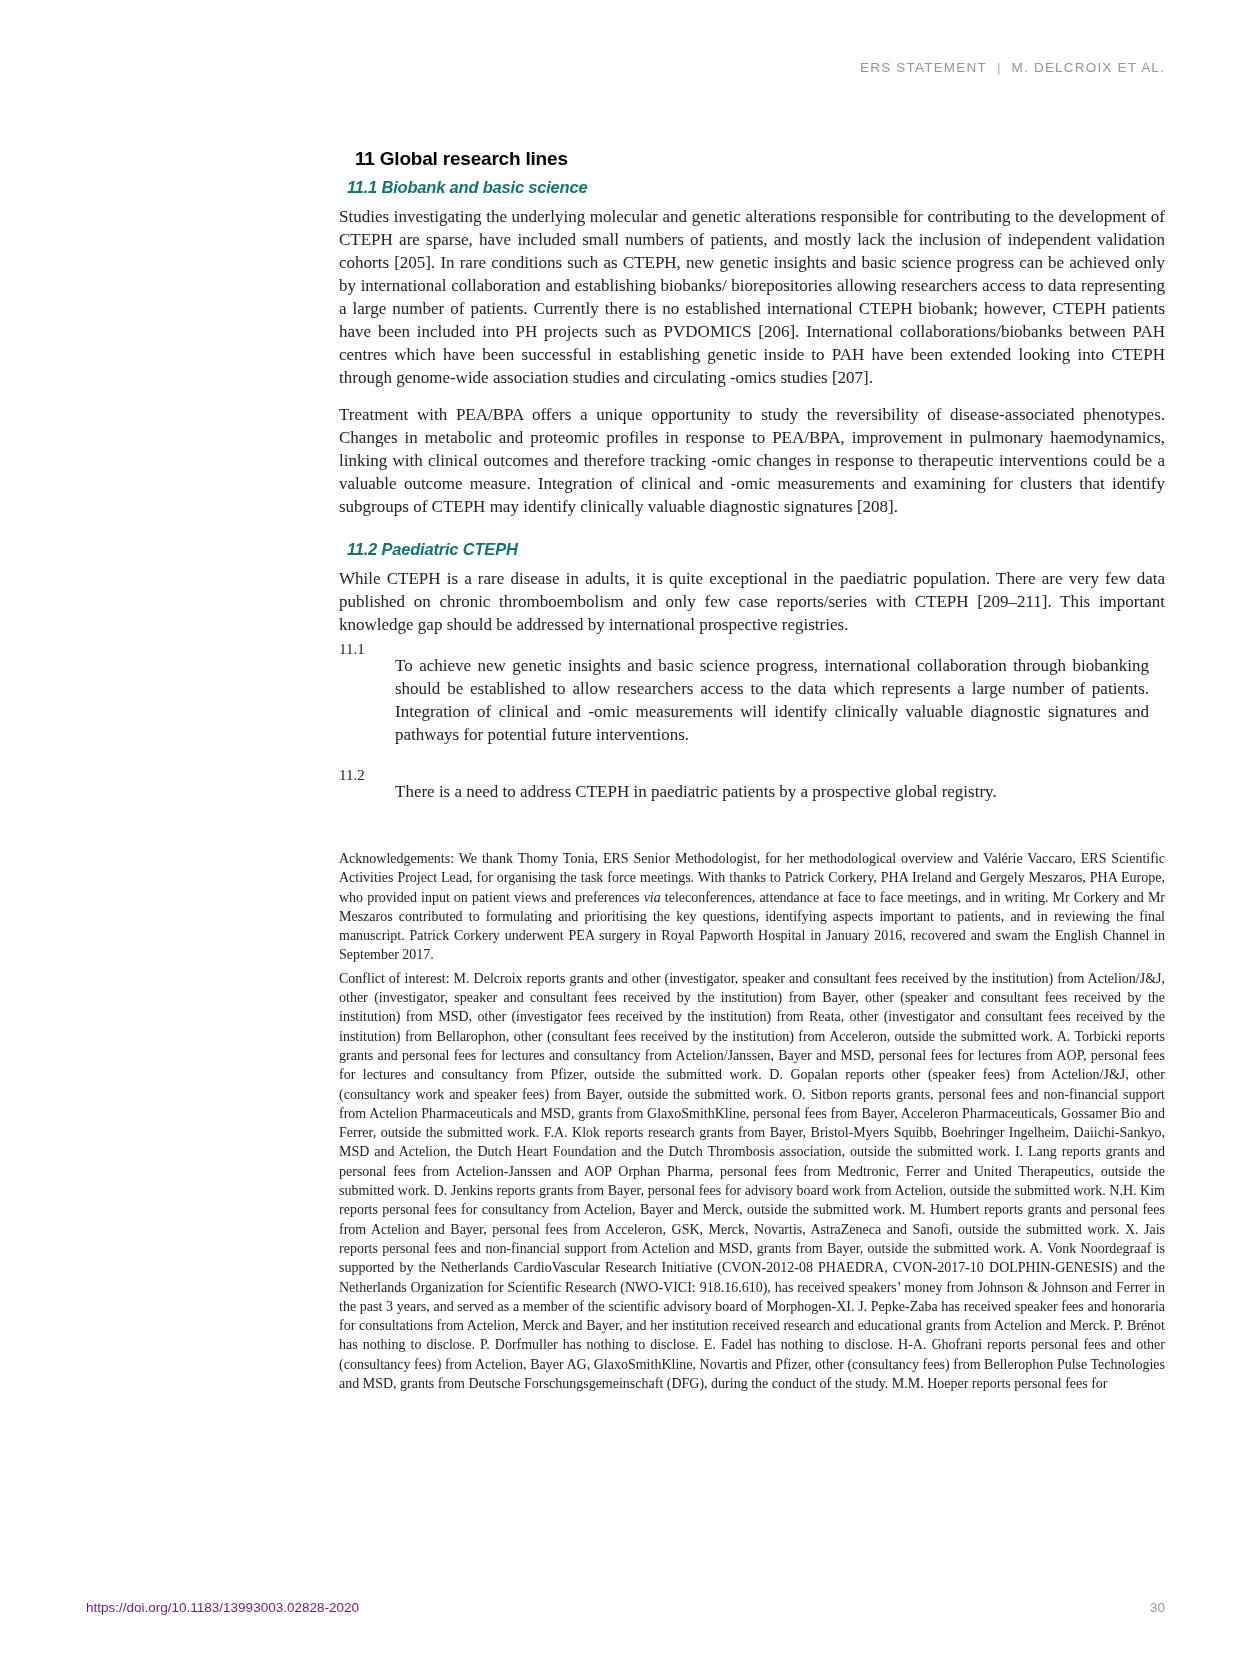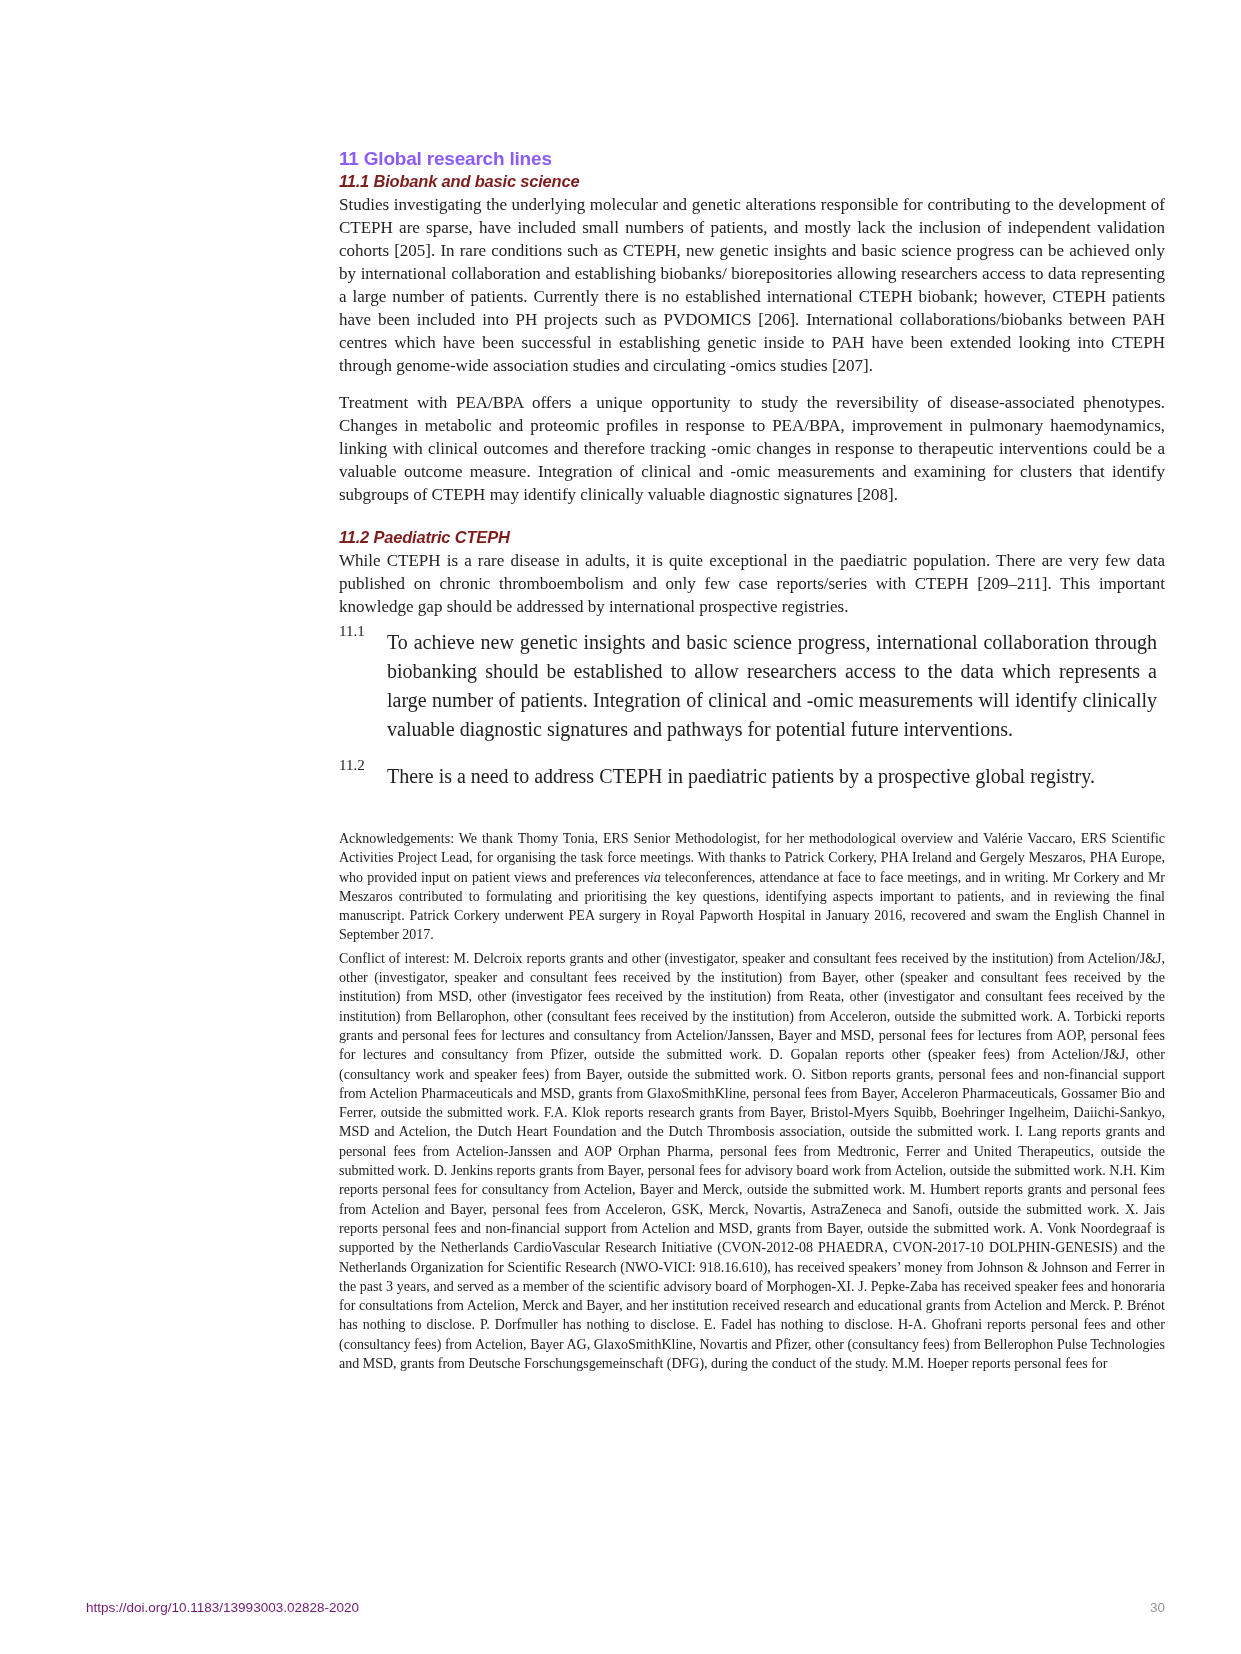--- a/index.html
+++ b/index.html
@@ -30,53 +30,53 @@
     position: absolute;
     left: 339px;
     top: 148px;
     width: 826px;
   }
   h1.section {
     font-family: "Liberation Sans", sans-serif;
     font-size: 19px;
     font-weight: bold;
     letter-spacing: -0.2px;
-    color: #8b5cf6;
-    margin: 0 0 2px 0;
+    color: #000000;
+    margin: 0 0 2px 16px;
   }
   h2.sub {
     font-family: "Liberation Sans", sans-serif;
     font-size: 16.5px;
     font-weight: bold;
     font-style: italic;
     letter-spacing: -0.2px;
-    color: #7f1d1d;
-    margin: 0;
+    color: #0f766e;
+    margin: 8px;
   }
   h2.mt1 { margin-top: 22px; }
   h2.mt2 { margin-top: 24px; }
   p.body {
     font-size: 17px;
     line-height: 23px;
     text-align: justify;
     margin: 2px 0 0 0;
   }
   p.body.gap { margin-top: 14px; }
   .stmt { display: flex; margin-top: 2px; }
   .stmt .num {
     flex: none;
     width: 40px;
     font-size: 15px;
     line-height: 23px;
   }
   .stmt p {
     flex: 1;
-    margin: 8px;
-    font-size: 20px;
-    line-height: 29px;
+    margin: 16px;
+    font-size: 17px;
+    line-height: 23px;
     text-align: justify;
   }
   p.small {
     font-size: 14px;
     line-height: 19.3px;
     text-align: justify;
     margin: 0;
   }
   p.small.ack { margin-top: 30px; }
   p.small.coi { margin-top: 4px; }
@@ -92,20 +92,23 @@
     font-size: 13.5px;
     color: #949699;
   }
   .footer a { color: #701a75; text-decoration: none; }
 </style>
 </head>
 <body>
 
 <div class="page">
 
+  <div class="running-header">
+    <span>ERS STATEMENT</span><span class="sep">|</span><span>M. DELCROIX ET AL.</span>
+  </div>
 
   <div class="content">
     <h1 class="section">11 Global research lines</h1>
     <h2 class="sub">11.1 Biobank and basic science</h2>
     <p class="body">Studies investigating the underlying molecular and genetic alterations responsible for contributing to the development of CTEPH are sparse, have included small numbers of patients, and mostly lack the inclusion of independent validation cohorts [205]. In rare conditions such as CTEPH, new genetic insights and basic science progress can be achieved only by international collaboration and establishing biobanks/ biorepositories allowing researchers access to data representing a large number of patients. Currently there is no established international CTEPH biobank; however, CTEPH patients have been included into PH projects such as PVDOMICS [206]. International collaborations/biobanks between PAH centres which have been successful in establishing genetic inside to PAH have been extended looking into CTEPH through genome-wide association studies and circulating -omics studies [207].</p>
     <p class="body gap">Treatment with PEA/BPA offers a unique opportunity to study the reversibility of disease-associated phenotypes. Changes in metabolic and proteomic profiles in response to PEA/BPA, improvement in pulmonary haemodynamics, linking with clinical outcomes and therefore tracking -omic changes in response to therapeutic interventions could be a valuable outcome measure. Integration of clinical and -omic measurements and examining for clusters that identify subgroups of CTEPH may identify clinically valuable diagnostic signatures [208].</p>
 
     <h2 class="sub mt1">11.2 Paediatric CTEPH</h2>
     <p class="body">While CTEPH is a rare disease in adults, it is quite exceptional in the paediatric population. There are very few data published on chronic thromboembolism and only few case reports/series with CTEPH [209–211]. This important knowledge gap should be addressed by international prospective registries.</p>
 

